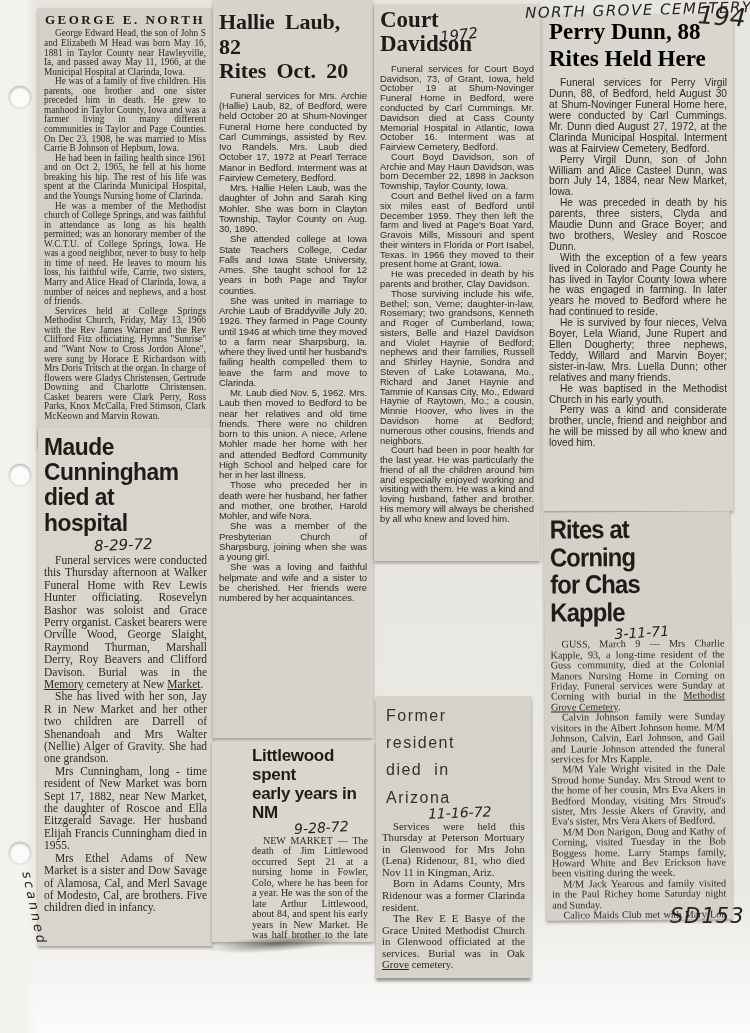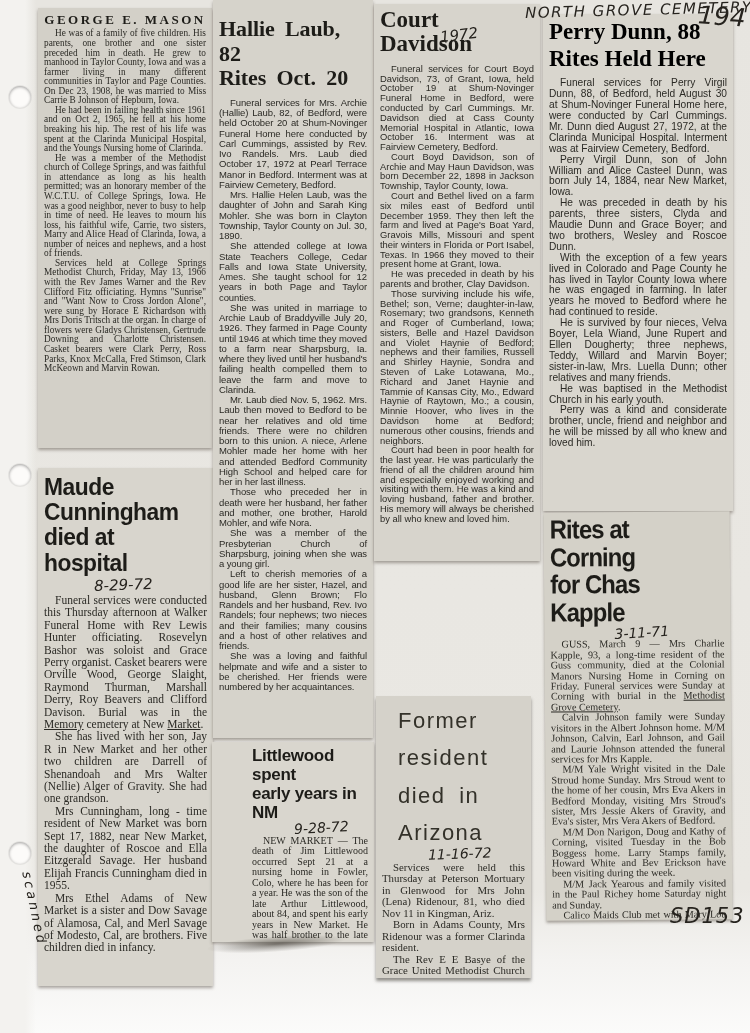--- a/index.html
+++ b/index.html
@@ -20,31 +20,31 @@
   .hl { display:block; }
   .date { font-family:"DejaVu Sans", sans-serif; font-style:italic; font-size:15px; color:#26231e; }
 
   
   .george { left:38px; top:8px; width:174px; height:440px; background:#d3d0c8;
     font-size:9.3px; line-height:1.03; }
   .george h2 { margin:1px 0 3px; text-align:center; font-size:13px; letter-spacing:2.5px;
     font-weight:bold; color:#1d1c18; }
 
   
-  .maude { left:38px; top:468px; width:175px; height:518px; background:#d8d5cd;
+  .maude { left:38px; top:428px; width:175px; height:518px; background:#d8d5cd;
     font-size:11.5px; line-height:1.08; }
   .maude h2 { margin:2px 0 0; font-family:"Liberation Sans",sans-serif; font-weight:bold;
     font-size:24px; line-height:1.05; letter-spacing:-0.5px; color:#1d1c18;
     transform:scaleX(.95); transform-origin:left; }
   .maude .date { margin:1px 0 2px 50px; transform:rotate(-2deg); display:block; }
 
   
   .hallie { left:213px; top:0; width:160px; height:738px; background:#d6d3cb;
     font-family:"Liberation Sans",sans-serif; font-size:9.5px; line-height:1.08; letter-spacing:-0.1px; }
-  .hallie h2 { margin:13px 0 7px; font-family:"Liberation Serif",serif; font-weight:bold;
+  .hallie h2 { margin:6px 0 7px; font-family:"Liberation Serif",serif; font-weight:bold;
     font-size:22px; line-height:1.12; word-spacing:5px; color:#1d1c18; }
 
   
   .littlewood { left:212px; top:742px; width:162px; height:200px; background:#d9d6ce;
     font-size:10px; line-height:1.05;padding-left:40px; }
   .littlewood h2 { margin:0; font-family:"Liberation Sans",sans-serif; font-weight:bold;
     font-size:17px; line-height:1.12; letter-spacing:-0.3px; color:#1d1c18; }
   .littlewood .date { display:block; margin:-2px 0 1px 42px; font-size:14px; transform:rotate(-3deg); }
   .curl-shadow { position:absolute; left:206px; top:936px; width:140px; height:16px;
     border-radius:50%; background:radial-gradient(ellipse, rgba(45,40,32,.55), rgba(45,40,32,0) 70%);
@@ -53,22 +53,22 @@
   
   .court { left:374px; top:4px; width:166px; height:557px; background:#d7d4cc;
     font-family:"Liberation Sans",sans-serif; font-size:9.4px; line-height:1.04; }
   .court h2 { margin:0 0 8px; font-family:"Liberation Serif",serif; font-weight:bold;
     font-size:23px; word-spacing:9px; color:#1d1c18; }
   .court .date { position:absolute; left:66px; top:24px; transform:rotate(-7deg); }
 
   
   .former { left:376px; top:696px; width:155px; height:282px; background:#d5d2ca;
     font-size:10.8px; line-height:1.07; box-shadow:0 3px 3px rgba(50,45,38,.5); }
-  .former h2 { margin:2px 16px 0; font-family:"Liberation Sans",sans-serif; font-weight:normal;
-    font-size:22px; line-height:1.7; letter-spacing:1.5px; word-spacing:6px; color:#333129; }
+  .former h2 { margin:2px 4px 0; font-family:"Liberation Sans",sans-serif; font-weight:normal;
+    font-size:16px; line-height:1.7; letter-spacing:1.5px; word-spacing:6px; color:#333129; }
   .former .date { display:block; margin:-6px 0 1px 46px; font-size:14px; transform:rotate(-2deg); }
 
   
   .perry { left:543px; top:14px; width:190px; height:497px; background:#d9d6ce;
     font-family:"Liberation Sans",sans-serif; font-size:10.2px; line-height:1.07; }
   .perry h2 { margin:0 0 6px; font-family:"Liberation Serif",serif; font-weight:bold;
     font-size:23px; line-height:1.18; color:#000000; }
 
   
   .kapple { left:545px; top:512px; width:186px; height:408px; background:#d4d1c8;
@@ -90,21 +90,22 @@
 </head>
 <body>
 
 <div class="page">
   <div class="left-margin"></div>
   <div class="hole" style="top:86px"></div>
   <div class="hole" style="top:464px"></div>
   <div class="hole" style="top:842px"></div>
 
   <article class="clip george">
-    <h2>GEORGE E. MASON</h2>
+    <h2>GEORGE E. NORTH</h2>
+    <p>George Edward Head, the son of John S and Elizabeth M Head was born May 16, 1881 in Taylor County near Hawleyville, Ia, and passed away May 11, 1966, at the Municipal Hospital at Clarinda, Iowa.</p>
     <p>He was of a family of five children. His parents, one brother and one sister preceded him in death. He grew to manhood in Taylor County, Iowa and was a farmer living in many different communities in Taylor and Page Counties. On Dec 23, 1908, he was married to Miss Carrie B Johnson of Hepburn, Iowa.</p>
     <p>He had been in failing health since 1961 and on Oct 2, 1965, he fell at his home breaking his hip. The rest of his life was spent at the Clarinda Municipal Hospital, and the Youngs Nursing home of Clarinda.</p>
     <p>He was a member of the Methodist church of College Springs, and was faithful in attendance as long as his health permitted; was an honorary member of the W.C.T.U. of College Springs, Iowa. He was a good neighbor, never to busy to help in time of need. He leaves to mourn his loss, his faithful wife, Carrie, two sisters, Marry and Alice Head of Clarinda, Iowa, a number of neices and nephews, and a host of friends.</p>
     <p>Services held at College Springs Methodist Church, Friday, May 13, 1966 with the Rev James Warner and the Rev Clifford Fitz officiating. Hymns "Sunrise" and "Want Now to Cross Jordon Alone", were sung by Horace E Richardson with Mrs Doris Tritsch at the organ. In charge of flowers were Gladys Christensen, Gertrude Downing and Charlotte Christensen. Casket bearers were Clark Perry, Ross Parks, Knox McCalla, Fred Stimson, Clark McKeown and Marvin Rowan.</p>
 
   </article>
 
   <article class="clip maude">
     <h2>
       <span class="hl">Maude Cunningham</span>
@@ -116,27 +117,26 @@
     <p>Mrs Cunningham, long - time resident of New Market was born Sept 17, 1882, near New Market, the daughter of Roscoe and Ella Eitzgerald Savage. Her husband Elijah Francis Cunningham died in 1955.</p>
     <p>Mrs Ethel Adams of New Market is a sister and Dow Savage of Alamosa, Cal, and Merl Savage of Modesto, Cal, are brothers. Five children died in infancy.</p>
   </article>
 
   <article class="clip hallie">
     <h2>
       <span class="hl">Hallie Laub, 82</span>
       <span class="hl">Rites Oct. 20</span>
     </h2>
     <p>Funeral services for Mrs. Archie (Hallie) Laub, 82, of Bedford, were held October 20 at Shum-Novinger Funeral Home here conducted by Carl Cummings, assisted by Rev. Ivo Randels. Mrs. Laub died October 17, 1972 at Pearl Terrace Manor in Bedford. Interment was at Fairview Cemetery, Bedford.</p>
-    <p>Mrs. Hallie Helen Laub, was the daughter of John and Sarah King Mohler. She was born in Clayton Township, Taylor County on Jul. 30, 1890.</p>
+    <p>Mrs. Hallie Helen Laub, was the daughter of John and Sarah King Mohler. She was born in Clayton Township, Taylor County on Aug. 30, 1890.</p>
     <p>She attended college at Iowa State Teachers College, Cedar Falls and Iowa State University, Ames. She taught school for 12 years in both Page and Taylor counties.</p>
     <p>She was united in marriage to Archie Laub of Braddyville July 20, 1926. They farmed in Page County until 1946 at which time they moved to a farm near Sharpsburg, Ia. where they lived until her husband's failing health compelled them to leave the farm and move to Clarinda.</p>
     <p>Mr. Laub died Nov. 5, 1962. Mrs. Laub then moved to Bedford to be near her relatives and old time friends. There were no children born to this union. A niece, Arlene Mohler made her home with her and attended Bedford Community High School and helped care for her in her last illness.</p>
     <p>Those who preceded her in death were her husband, her father and mother, one brother, Harold Mohler, and wife Nora.</p>
     <p>She was a member of the Presbyterian Church of Sharpsburg, joining when she was a young girl.</p>
-    <p>Left to cherish memories of a good life are her sister, Hazel, and husband, Glenn Brown; Flo Randels and her husband, Rev. Ivo Randels; four nephews; two nieces and their families; many cousins and a host of other relatives and friends.</p>
     <p>She was a loving and faithful helpmate and wife and a sister to be cherished. Her friends were numbered by her acquaintances.</p>
   </article>
 
   <article class="clip littlewood">
     <h2>
       <span class="hl">Littlewood spent</span>
       <span class="hl">early years in NM</span>
     </h2>
     <span class="date">9-28-72</span>
     <p>NEW MARKET — The death of Jim Littlewood occurred Sept 21 at a nursing home in Fowler, Colo, where he has been for a year. He was the son of the late Arthur Littlewood, about 84, and spent his early years in New Market. He was half brother to the late Walter Garrison, step brother of the late Everett Godfrey. Services were Sept 23 at First Baptist Church at Fowler.</p>

